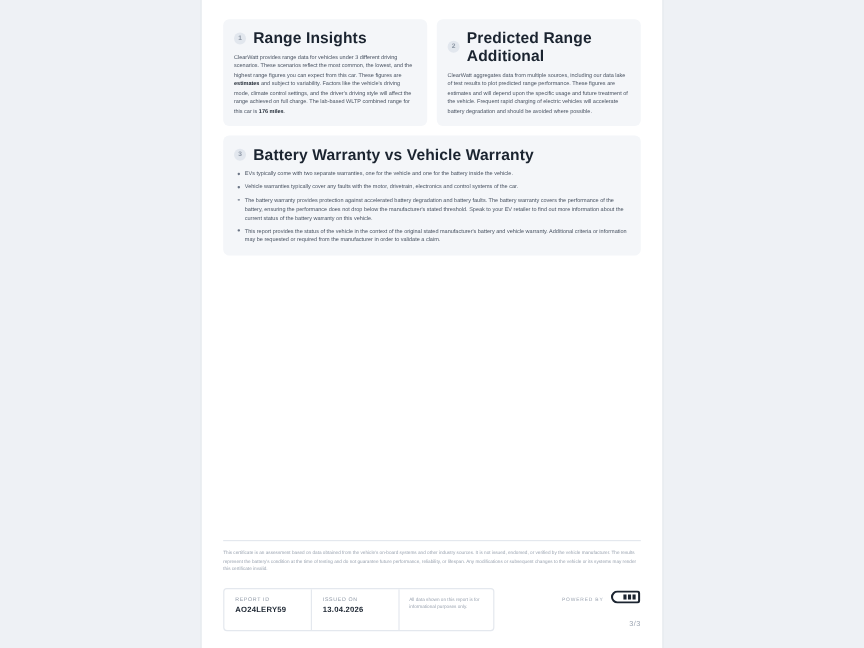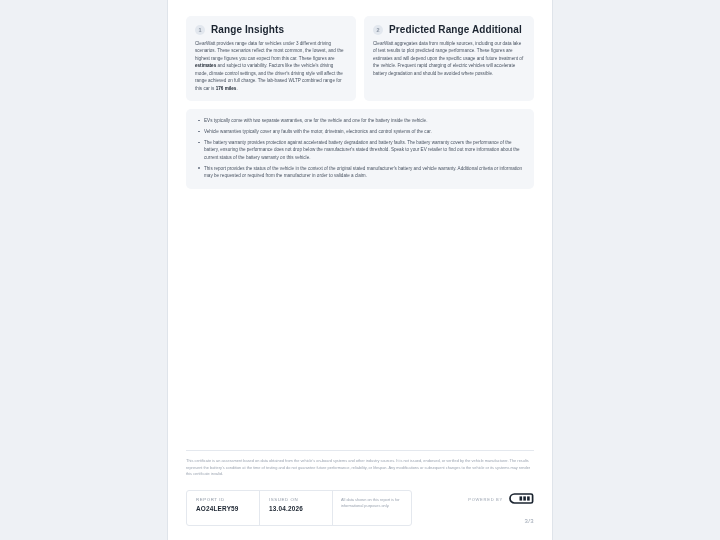--- a/index.html
+++ b/index.html
@@ -62,21 +62,21 @@
     border-radius: 50%;
     background: #e2e7ee;
     color: #8d97a5;
     font-size: 5.5px;
     line-height: 10px;
     text-align: center;
     flex: 0 0 auto;
     font-weight: bold;
   }
   .card-title {
-    font-size: 10px;
+    font-size: 13px;
     font-weight: bold;
     color: #1b2430;
     letter-spacing: 0.1px;
   }
   .card-body {
     font-size: 4.6px;
     line-height: 1.62;
     color: #4a5463;
     text-align: left;
   }
@@ -207,20 +207,24 @@
           <div class="card-head">
             <div class="badge">2</div>
             <div class="card-title">Predicted Range Additional</div>
           </div>
           <div class="card-body">ClearWatt aggregates data from multiple sources, including our data lake of test results to plot predicted range performance. These figures are estimates and will depend upon the specific usage and future treatment of the vehicle. Frequent rapid charging of electric vehicles will accelerate battery degradation and should be avoided where possible.</div>
         </div>
 
       </div>
 
       <div class="card full">
+        <div class="card-head">
+          <div class="badge">3</div>
+          <div class="card-title">Battery Warranty vs Vehicle Warranty</div>
+        </div>
         <ul class="bullets">
           <li>EVs typically come with two separate warranties, one for the vehicle and one for the battery inside the vehicle.</li>
           <li>Vehicle warranties typically cover any faults with the motor, drivetrain, electronics and control systems of the car.</li>
           <li>The battery warranty provides protection against accelerated battery degradation and battery faults. The battery warranty covers the performance of the battery, ensuring the performance does not drop below the manufacturer's stated threshold. Speak to your EV retailer to find out more information about the current status of the battery warranty on this vehicle.</li>
           <li>This report provides the status of the vehicle in the context of the original stated manufacturer's battery and vehicle warranty. Additional criteria or information may be requested or required from the manufacturer in order to validate a claim.</li>
         </ul>
       </div>
 
     </div>
 

